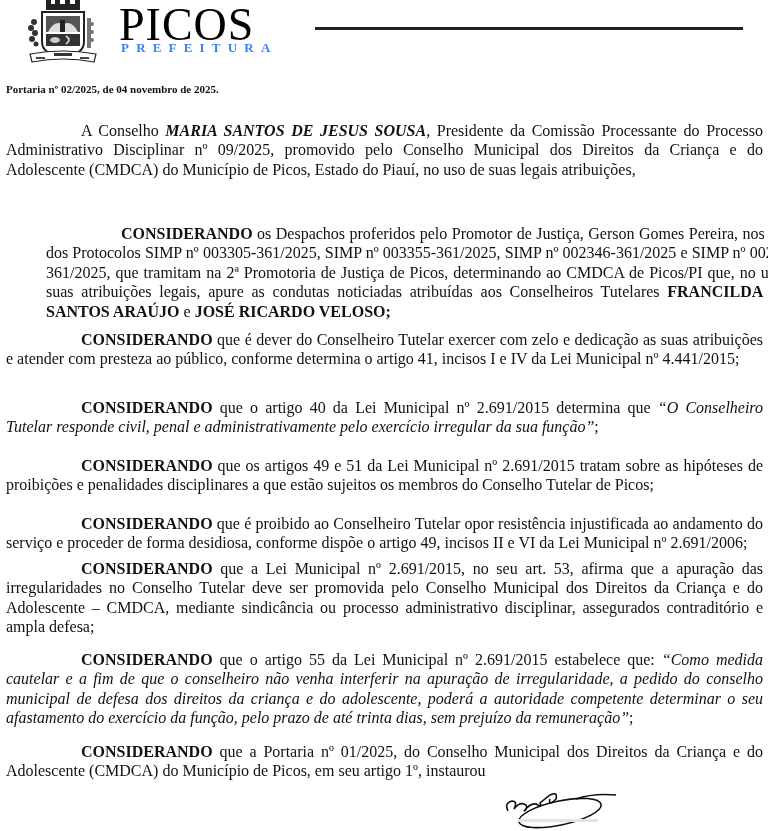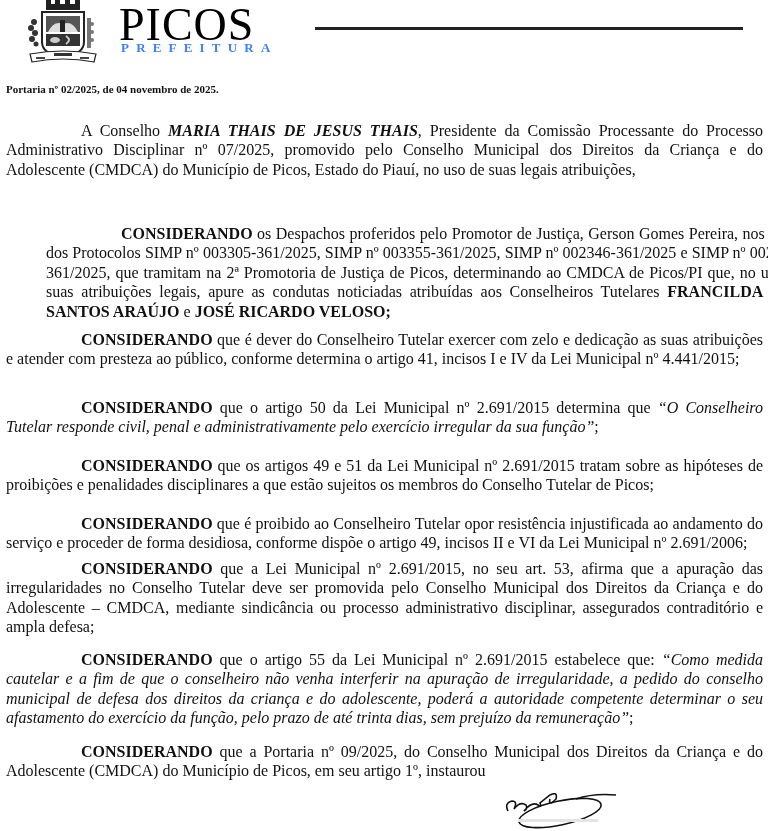--- a/index.html
+++ b/index.html
@@ -77,53 +77,53 @@
   </svg>
 </div>
 
 <div class="brand-name">PICOS</div>
 <div class="brand-sub">PREFEITURA</div>
 <div class="header-rule"></div>
 
 <div class="doc-title">Portaria nº 02/2025, de 04 novembro de 2025.</div>
 
 <div class="body" style="top:121px;">
-  <p><span>A Conselho </span><span class="bi">MARIA THAIS DE JESUS THAIS</span><span>, Presidente da Comissão Processante do Processo Administrativo Disciplinar nº 07/2025, promovido pelo Conselho Municipal dos Direitos da Criança e do Adolescente (CMDCA) do Município de Picos, Estado do Piauí, no uso de suas legais atribuições,</span></p>
+  <p><span>A Conselho </span><span class="bi">MARIA SANTOS DE JESUS SOUSA</span><span>, Presidente da Comissão Processante do Processo Administrativo Disciplinar nº 09/2025, promovido pelo Conselho Municipal dos Direitos da Criança e do Adolescente (CMDCA) do Município de Picos, Estado do Piauí, no uso de suas legais atribuições,</span></p>
 </div>
 
 <div class="body" style="top:224px;margin-left:40px;">
   <p><span class="bold">CONSIDERANDO</span><span> os Despachos proferidos pelo Promotor de Justiça, Gerson Gomes Pereira, nos autos dos Protocolos SIMP nº 003305-361/2025, SIMP nº 003355-361/2025, SIMP nº 002346-361/2025 e SIMP nº 002130-361/2025, que tramitam na 2ª Promotoria de Justiça de Picos, determinando ao CMDCA de Picos/PI que, no uso de suas atribuições legais, apure as condutas noticiadas atribuídas aos Conselheiros Tutelares </span><span class="bold">FRANCILDA DOS SANTOS ARAÚJO</span><span> e </span><span class="bold">JOSÉ RICARDO VELOSO</span><span class="bold">;</span></p>
 </div>
 
 <div class="body" style="top:330px;">
   <p><span class="bold">CONSIDERANDO</span><span> que é dever do Conselheiro Tutelar exercer com zelo e dedicação as suas atribuições e atender com presteza ao público, conforme determina o artigo 41, incisos I e IV da Lei Municipal nº 4.441/2015;</span></p>
 </div>
 
 <div class="body" style="top:398px;">
-  <p><span class="bold">CONSIDERANDO</span><span> que o artigo 50 da Lei Municipal nº 2.691/2015 determina que </span><span class="it">“O Conselheiro Tutelar responde civil, penal e administrativamente pelo exercício irregular da sua função”</span><span>;</span></p>
+  <p><span class="bold">CONSIDERANDO</span><span> que o artigo 40 da Lei Municipal nº 2.691/2015 determina que </span><span class="it">“O Conselheiro Tutelar responde civil, penal e administrativamente pelo exercício irregular da sua função”</span><span>;</span></p>
 </div>
 
 <div class="body" style="top:456px;">
   <p><span class="bold">CONSIDERANDO</span><span> que os artigos 49 e 51 da Lei Municipal nº 2.691/2015 tratam sobre as hipóteses de proibições e penalidades disciplinares a que estão sujeitos os membros do Conselho Tutelar de Picos;</span></p>
 </div>
 
 <div class="body" style="top:514px;">
   <p><span class="bold">CONSIDERANDO</span><span> que é proibido ao Conselheiro Tutelar opor resistência injustificada ao andamento do serviço e proceder de forma desidiosa, conforme dispõe o artigo 49, incisos II e VI da Lei Municipal nº 2.691/2006;</span></p>
 </div>
 
 <div class="body" style="top:559px;">
   <p><span class="bold">CONSIDERANDO</span><span> que a Lei Municipal nº 2.691/2015, no seu art. 53, afirma que a apuração das irregularidades no Conselho Tutelar deve ser promovida pelo Conselho Municipal dos Direitos da Criança e do Adolescente – CMDCA, mediante sindicância ou processo administrativo disciplinar, assegurados contraditório e ampla defesa;</span></p>
 </div>
 
 <div class="body" style="top:650px;">
   <p><span class="bold">CONSIDERANDO</span><span> que o artigo 55 da Lei Municipal nº 2.691/2015 estabelece que: </span><span class="it">“Como medida cautelar e a fim de que o conselheiro não venha interferir na apuração de irregularidade, a pedido do conselho municipal de defesa dos direitos da criança e do adolescente, poderá a autoridade competente determinar o seu afastamento do exercício da função, pelo prazo de até trinta dias, sem prejuízo da remuneração”</span><span>;</span></p>
 </div>
 
 <div class="body" style="top:742px;">
-  <p><span class="bold">CONSIDERANDO</span><span> que a Portaria nº 09/2025, do Conselho Municipal dos Direitos da Criança e do Adolescente (CMDCA) do Município de Picos, em seu artigo 1º,  instaurou</span></p>
+  <p><span class="bold">CONSIDERANDO</span><span> que a Portaria nº 01/2025, do Conselho Municipal dos Direitos da Criança e do Adolescente (CMDCA) do Município de Picos, em seu artigo 1º,  instaurou</span></p>
 </div>
 
 <div class="signature">
   <svg width="125" height="38" viewBox="0 0 125 38">
     <path d="M10 18 Q6 10 14 8 Q20 8 16 16 Q22 8 28 12 Q30 16 26 18 Q34 8 40 12 Q44 14 42 10 L52 2 Q60 -2 58 6 Q50 14 52 6" fill="none" stroke="#111" stroke-width="1.6"></path>
     <ellipse cx="62" cy="20" rx="42" ry="12" transform="rotate(-12 62 20)" fill="none" stroke="#111" stroke-width="1.6"></ellipse>
     <path d="M78 6 Q95 0 118 2" fill="none" stroke="#111" stroke-width="1.4"></path>
     <rect x="20" y="26" width="80" height="3" fill="#e4e4e4"></rect>
   </svg>
 </div>

